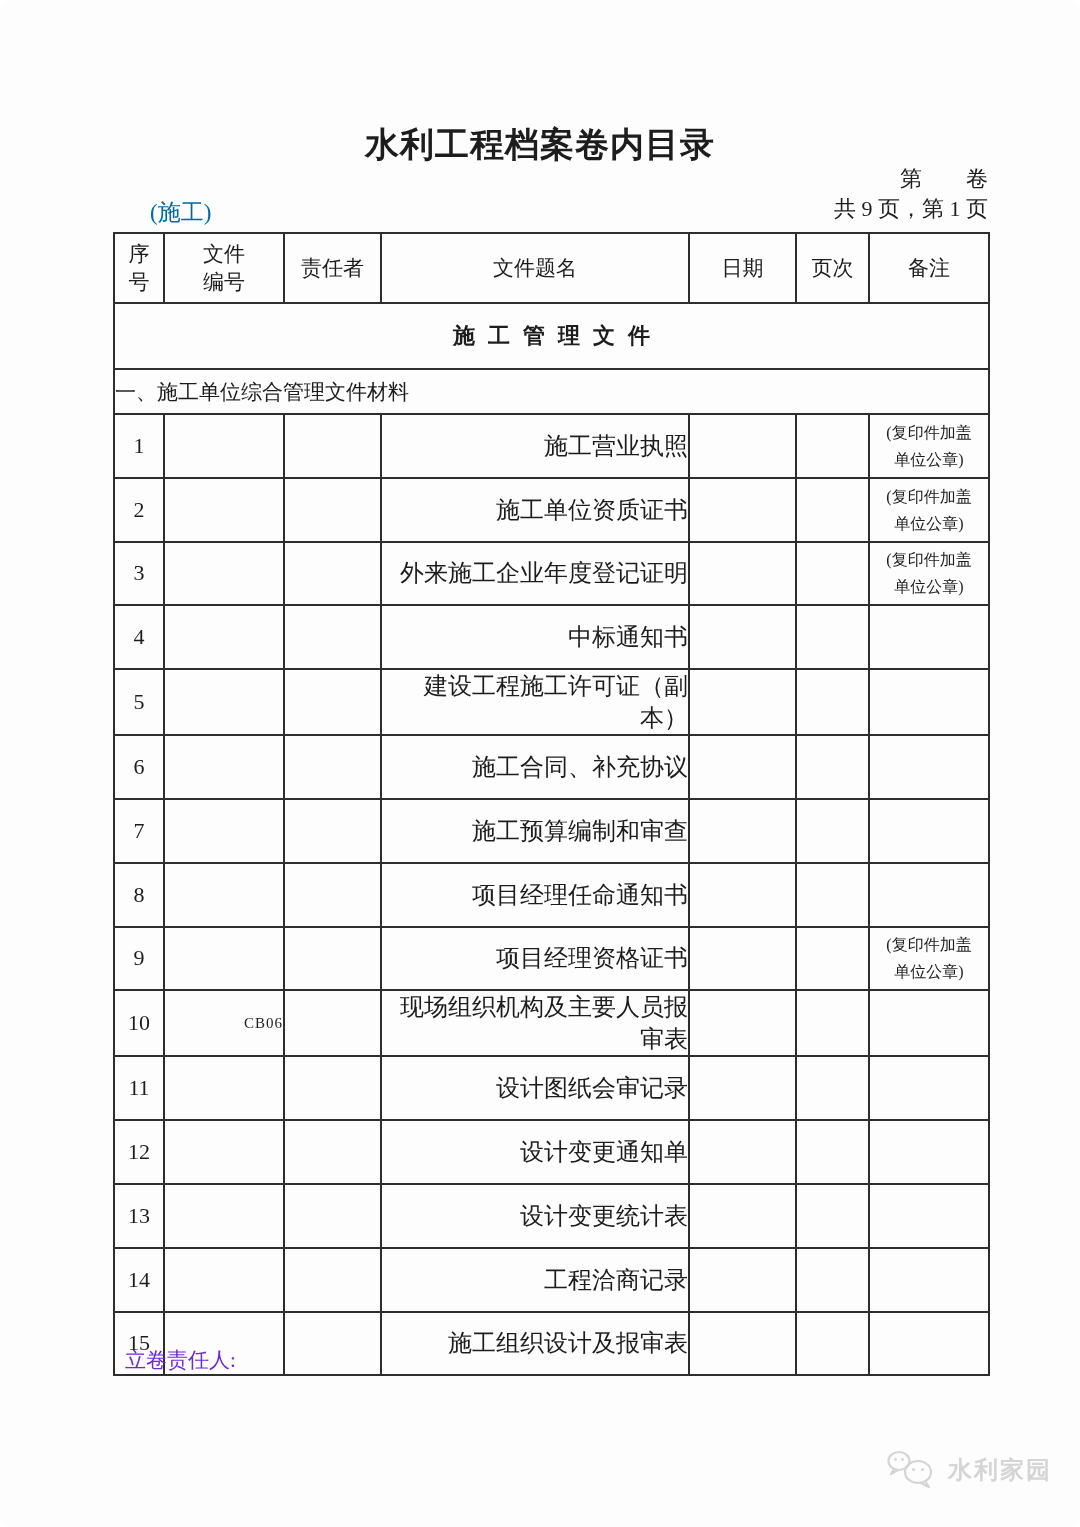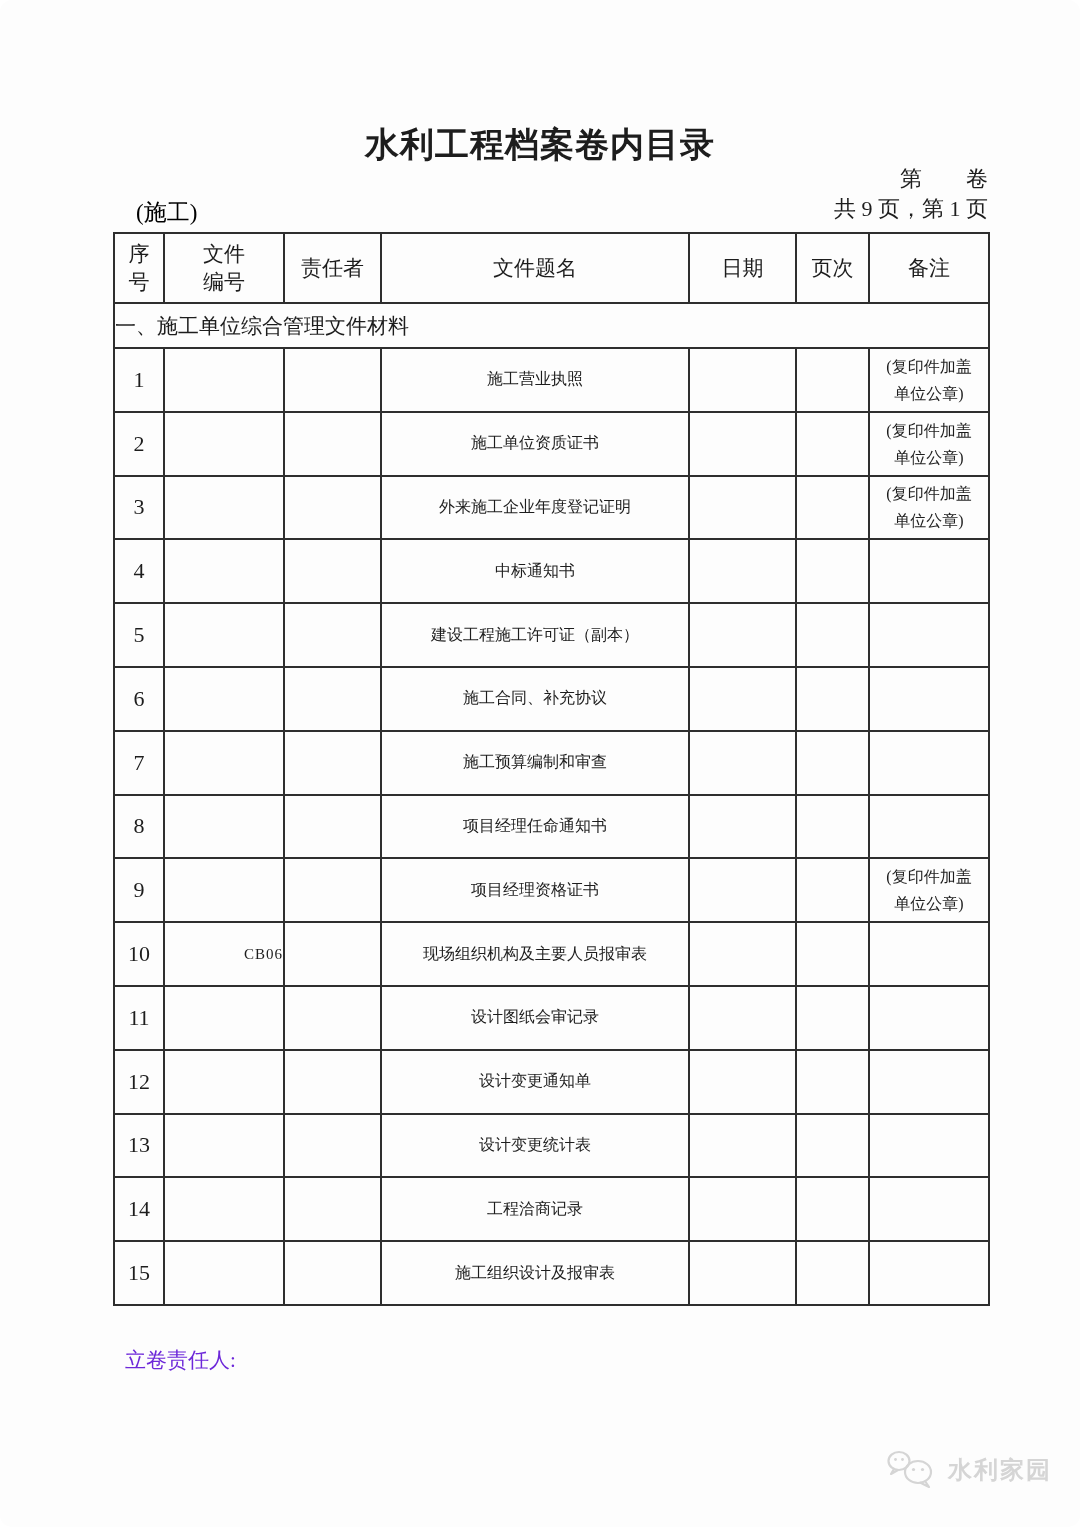--- a/index.html
+++ b/index.html
@@ -22,22 +22,22 @@
     letter-spacing:1px;
     color:#1d1d1d;
   }
   .meta-right{
     position:absolute;top:164px;right:92px;
     text-align:right;
     font-size:22px;line-height:30px;
     color:#1d1d1d;
   }
   .category{
-    position:absolute;top:197px;left:136px;
-    font-size:23px;color:#000000;
+    position:absolute;top:197px;left:150px;
+    font-size:23px;color:#0369a1;
   }
   table.contents{
     position:absolute;top:232px;left:113px;
     width:875px;
     border-collapse:collapse;
     table-layout:fixed;
     font-size:20px;color:#1d1d1d;
   }
   table.contents th, table.contents td{
     border:2px solid #2e2e2e;
@@ -62,21 +62,21 @@
   }
   tr.subsection-row td{
     height:43px;
     text-align:left;
     font-size:21px;
   }
   tr.data-row td{height:61.8px;}
   td.c-no{text-align:center;font-size:22px;}
   td.c-code{text-align:right;font-size:15px;letter-spacing:1px;}
   td.c-resp{text-align:center;}
-  td.c-title{text-align:center;padding-left:11px;font-size:16px;}
+  td.c-title{text-align:right;padding-left:11px;font-size:24px;}
   td.c-date,td.c-page{text-align:center;}
   td.c-remark{
     text-align:center;
     font-size:16px;
     line-height:1.7;
     white-space:pre-line;
     padding:2px 6px;
   }
   .footer-line{
     position:absolute;top:1346px;left:125px;
@@ -124,20 +124,23 @@
         <th>文件
 编号</th>
         <th>责任者</th>
         <th>文件题名</th>
         <th>日期</th>
         <th>页次</th>
         <th>备注</th>
       </tr>
     </thead>
     <tbody>
+      <tr class="section-row">
+        <td colspan="7">施工管理文件</td>
+      </tr>
       <tr class="subsection-row">
         <td colspan="7">一、施工单位综合管理文件材料</td>
       </tr>
 
     <tr class="data-row">
           <td class="c-no">1</td>
           <td class="c-code"></td>
           <td class="c-resp"></td>
           <td class="c-title">施工营业执照</td>
           <td class="c-date"></td>

